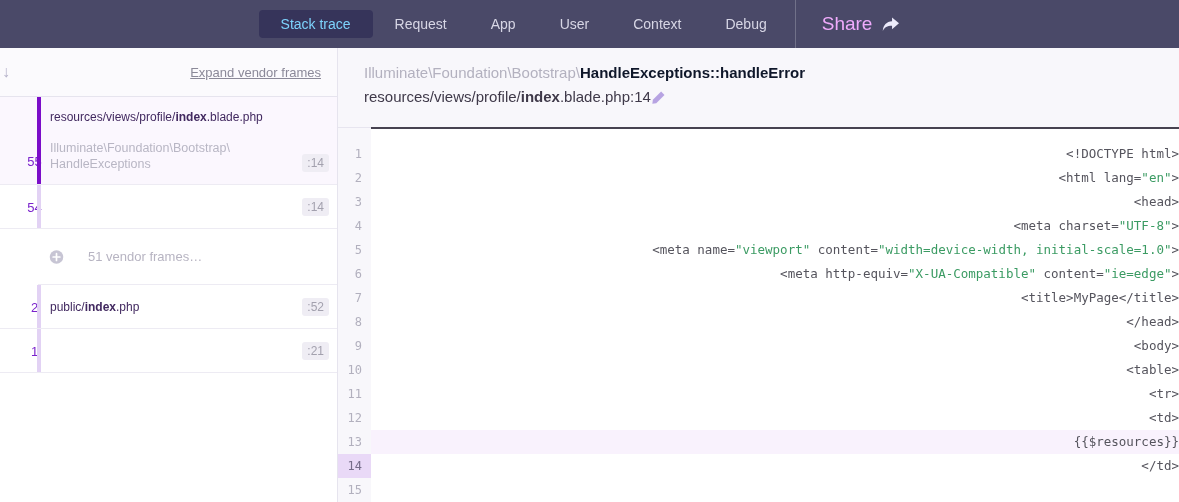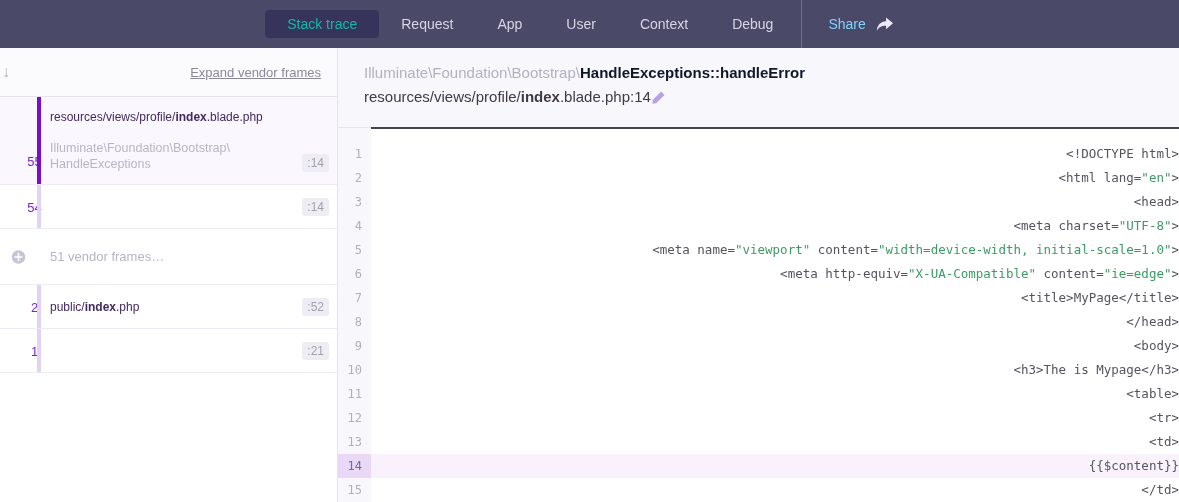--- a/index.html
+++ b/index.html
@@ -24,27 +24,27 @@
   .navbar{
     height:48px;background:var(--navbar-bg);
     display:flex;align-items:center;justify-content:center;
   }
   .nav-tabs{display:flex;align-items:center;height:100%;}
   .tab{
     height:100%;display:flex;align-items:center;
     padding:0 22px;color:#d7d6e5;font-size:14px;cursor:pointer;white-space:nowrap;
   }
   .tab.active{
-    background:var(--navbar-active-bg);color:#14b8a6;border-radius:4px;
+    background:var(--navbar-active-bg);color:#7dd3fc;border-radius:4px;
     height:28px;margin:2px 0;
   }
   .nav-divider{width:1px;height:100%;background:rgba(255,255,255,0.22);margin:0 6px;}
   .share-btn{
     height:100%;display:flex;align-items:center;gap:9px;
-    padding:0 20px;color:#7dd3fc;font-size:14px;cursor:pointer;
+    padding:0 20px;color:#f0abfc;font-size:19px;cursor:pointer;
   }
   .share-btn svg{display:block;}
   
   .main{display:flex;height:454px;}
   
   .stack-panel{
     width:338px;min-width:338px;background:#fff;
     border-right:1px solid #e6e4ee;display:flex;flex-direction:column;
   }
   .stack-header{
@@ -56,21 +56,21 @@
   .sort-arrows span{cursor:pointer;}
   .expand-link{
     font-size:13px;color:#8b8999;text-decoration:underline;cursor:pointer;
   }
   .frames{list-style:none;}
   .frame{
     position:relative;border-bottom:1px solid #edebf3;cursor:pointer;background:#fff;
   }
   .frame.tall{height:88px;}
   .frame.short{height:44px;}
-  .frame.vendor{height:56px;}
+  .frame.vendor{height:56px;margin-left:38px;}
   .frame.active-frame{background:#fbf7fe;}
   .frame-bar{
     position:absolute;left:37px;top:0;bottom:0;width:4px;
     background:var(--accent-bar-light);
   }
   .active-frame .frame-bar{background:var(--accent-purple);}
   .frame-num{
     position:absolute;left:16px;width:37px;text-align:center;
     color:#7a22cc;font-size:13px;
   }
@@ -257,23 +257,22 @@
       <div class="code-col">
           <div class="code-line"><span class="tok">&lt;!DOCTYPE html&gt;</span></div>
           <div class="code-line"><span class="tok">&lt;html lang=</span><span class="str">"en"</span><span class="tok">&gt;</span></div>
           <div class="code-line"><span class="tok">&lt;head&gt;</span></div>
           <div class="code-line"><span class="tok">    &lt;meta charset=</span><span class="str">"UTF-8"</span><span class="tok">&gt;</span></div>
           <div class="code-line"><span class="tok">    &lt;meta name=</span><span class="str">"viewport"</span><span class="tok"> content=</span><span class="str">"width=device-width, initial-scale=1.0"</span><span class="tok">&gt;</span></div>
           <div class="code-line"><span class="tok">    &lt;meta http-equiv=</span><span class="str">"X-UA-Compatible"</span><span class="tok"> content=</span><span class="str">"ie=edge"</span><span class="tok">&gt;</span></div>
           <div class="code-line"><span class="tok">    &lt;title&gt;MyPage&lt;/title&gt;</span></div>
           <div class="code-line"><span class="tok">&lt;/head&gt;</span></div>
           <div class="code-line"><span class="tok">&lt;body&gt;</span></div>
-          <div class="code-line"><span class="tok">    &lt;h3&gt;The is Mypage&lt;/h3&gt;</span></div>
           <div class="code-line"><span class="tok">    &lt;table&gt;</span></div>
           <div class="code-line"><span class="tok">        &lt;tr&gt;</span></div>
           <div class="code-line"><span class="tok">            &lt;td&gt;</span></div>
-          <div class="code-line hl"><span class="tok">                {{$content}}</span></div>
+          <div class="code-line hl"><span class="tok">                {{$resources}}</span></div>
           <div class="code-line"><span class="tok">            &lt;/td&gt;</span></div>
         </div>
     </div>
   </section>
 
 </div>
 
 </body></html>

